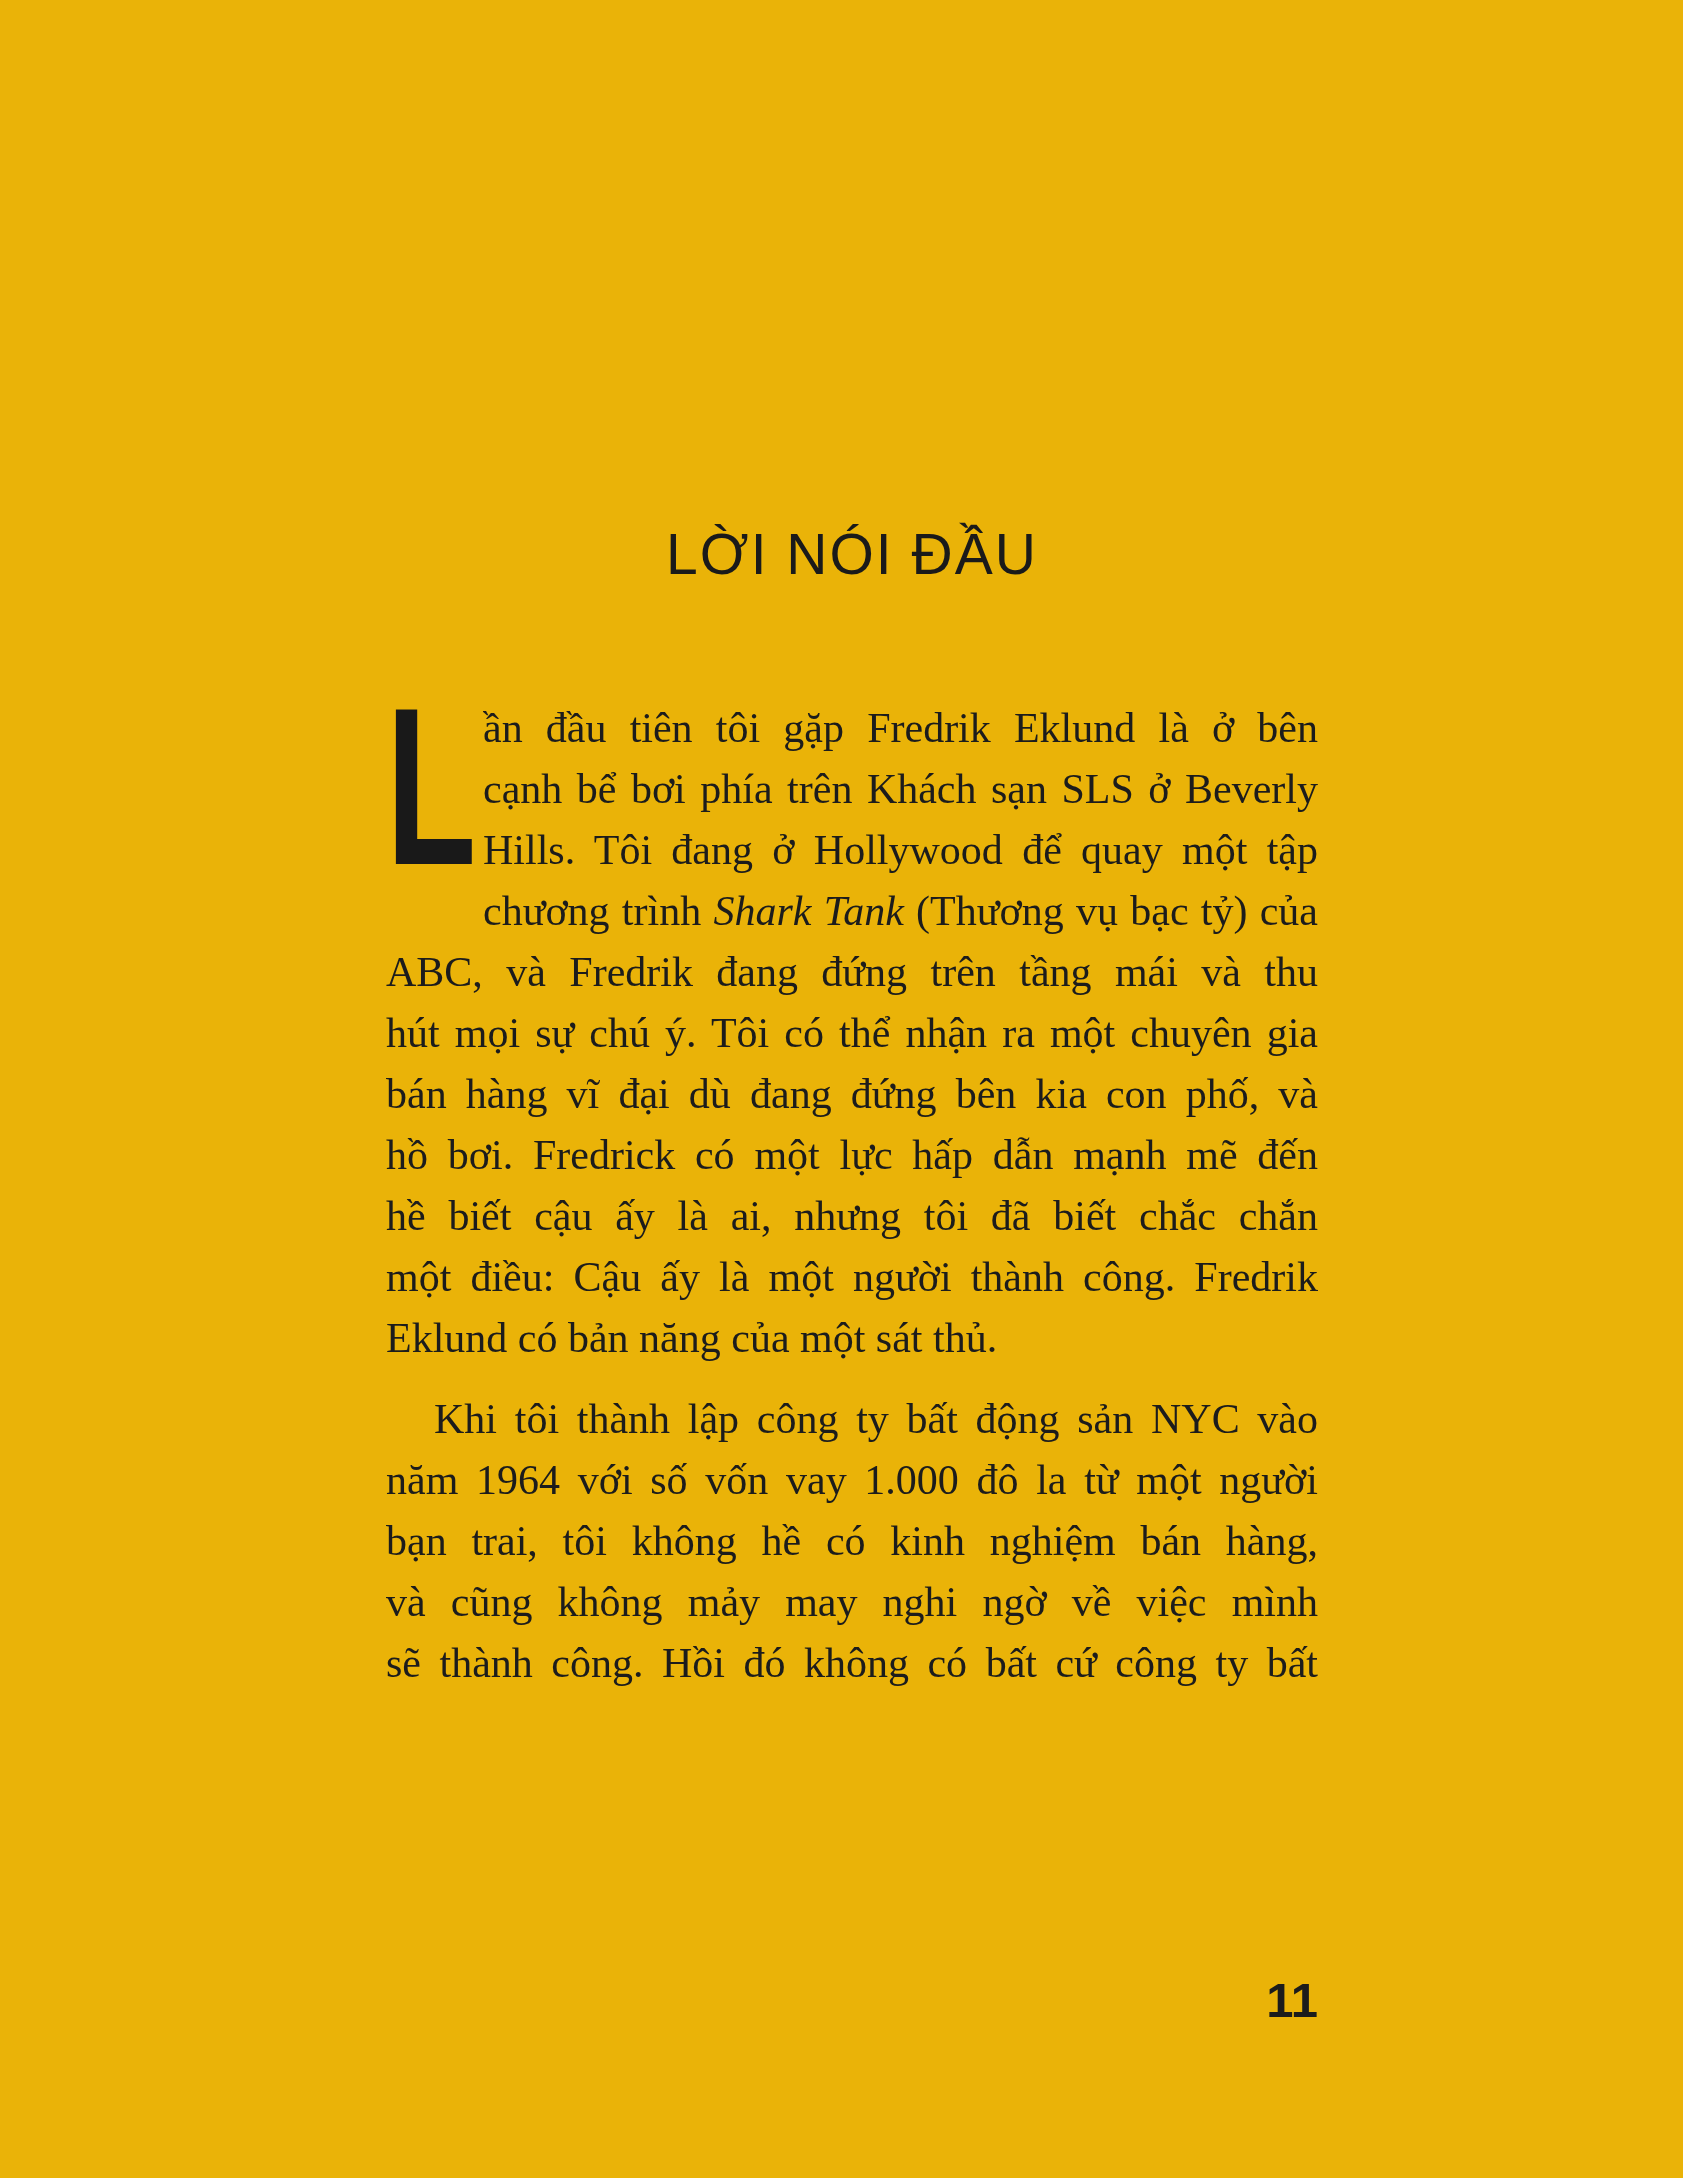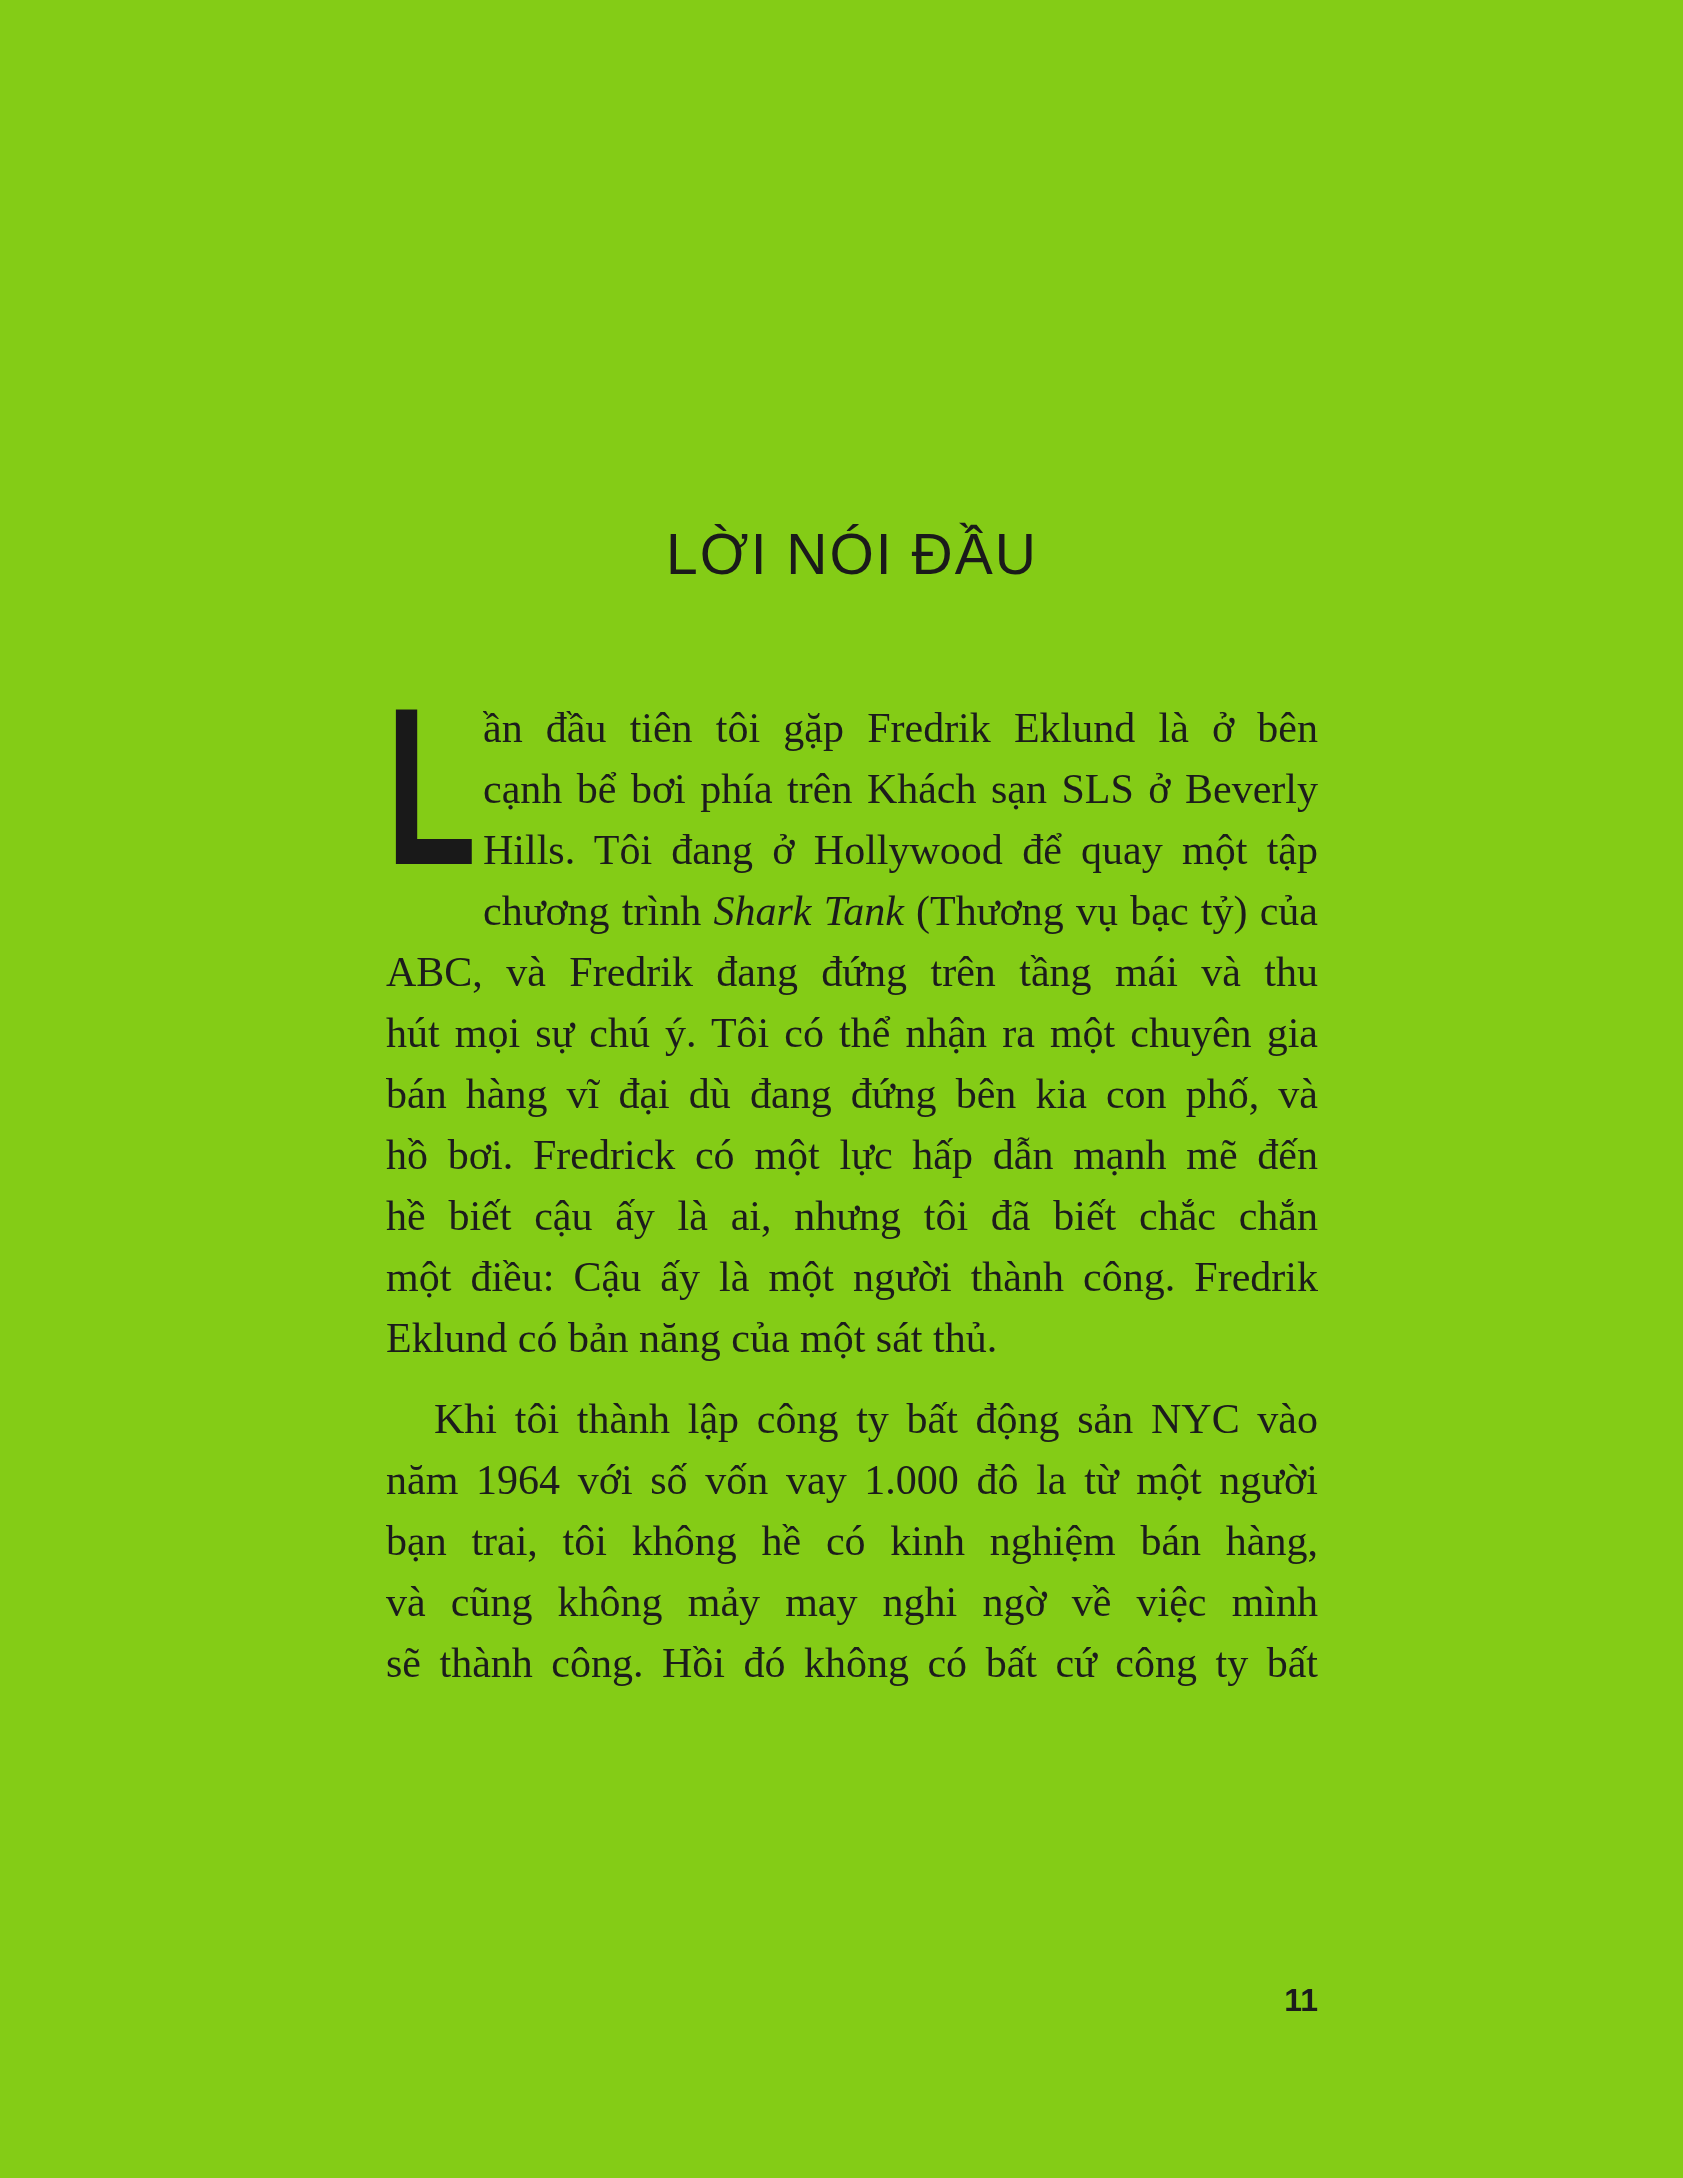--- a/index.html
+++ b/index.html
@@ -4,21 +4,21 @@
 <style>
   html, body {
     margin: 0;
     padding: 0;
     background: #ffffff;
   }
   .page {
     position: relative;
     width: 1683px;
     height: 2178px;
-    background: #84cc16;
+    background: #eab308;
     overflow: hidden;
     font-family: "Liberation Serif", serif;
     color: var(--ink, #1c1c1c);
   }
   .column {
     position: absolute;
     left: 386px;
     top: 0;
     width: 932px;
   }
@@ -70,21 +70,21 @@
     transform: scaleX(0.66);
     transform-origin: 0 0;
     color: #191919;
   }
   .page-number {
     position: absolute;
     top: 1978px;
     right: 365px;
     font-family: "Liberation Sans", sans-serif;
     font-weight: bold;
-    font-size: 32px;
+    font-size: 49px;
     line-height: 44px;
     color: #1c1c1c;
   }
 </style>
 </head>
 <body style="--ink: #1c1c1c;">
 
 <div class="page">
   <div class="column">
     <h1 class="title">LỜI NÓI ĐẦU</h1>

